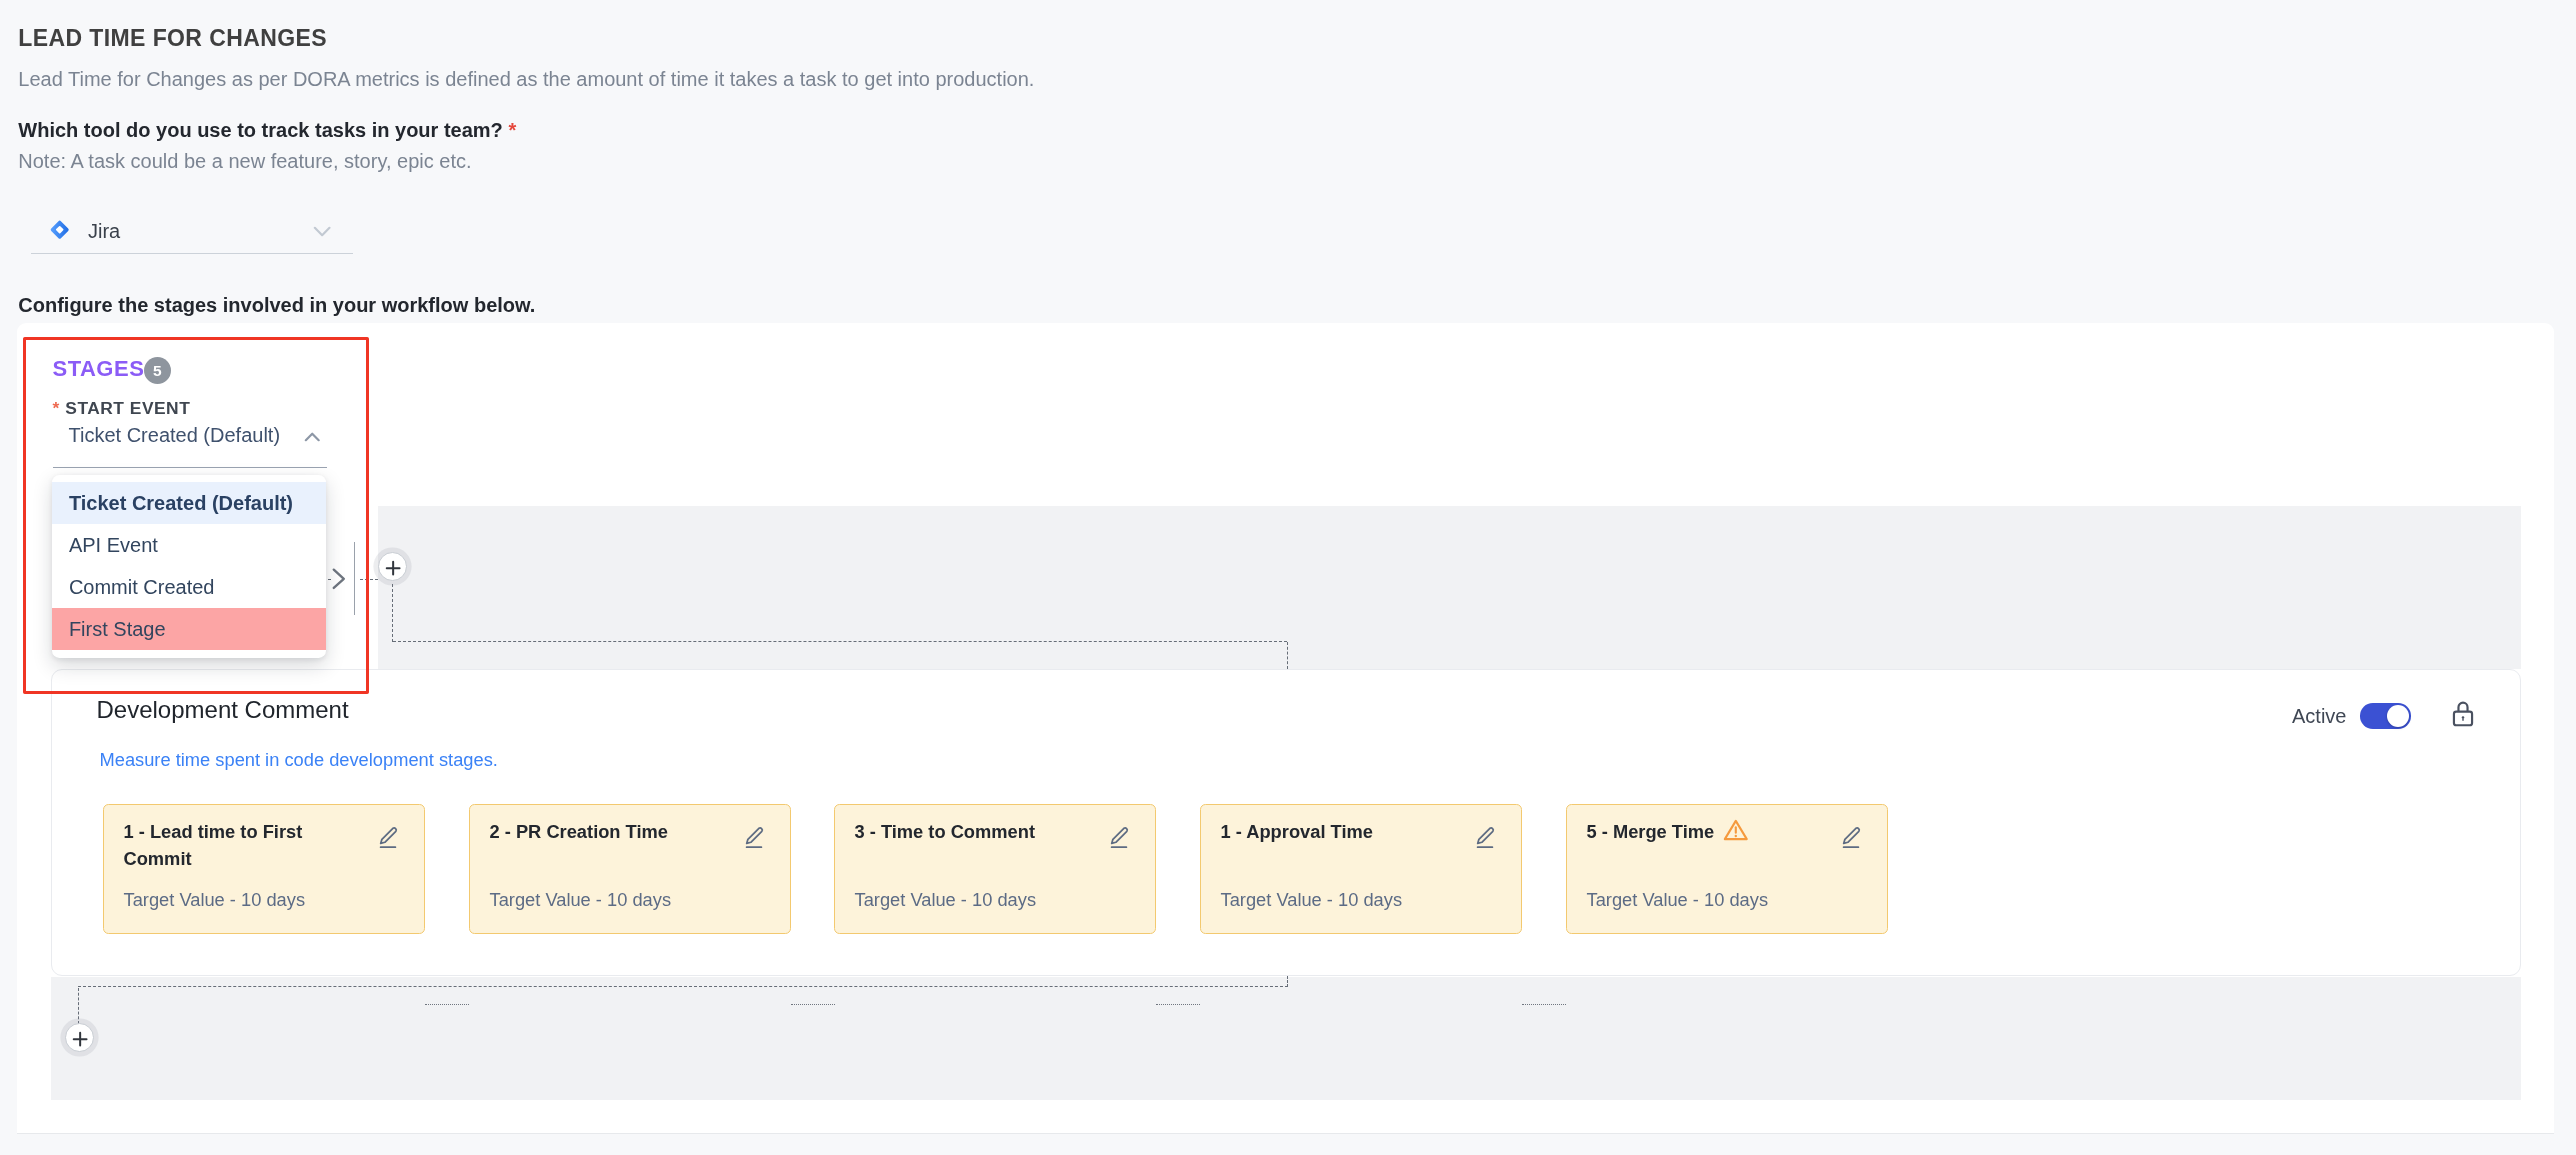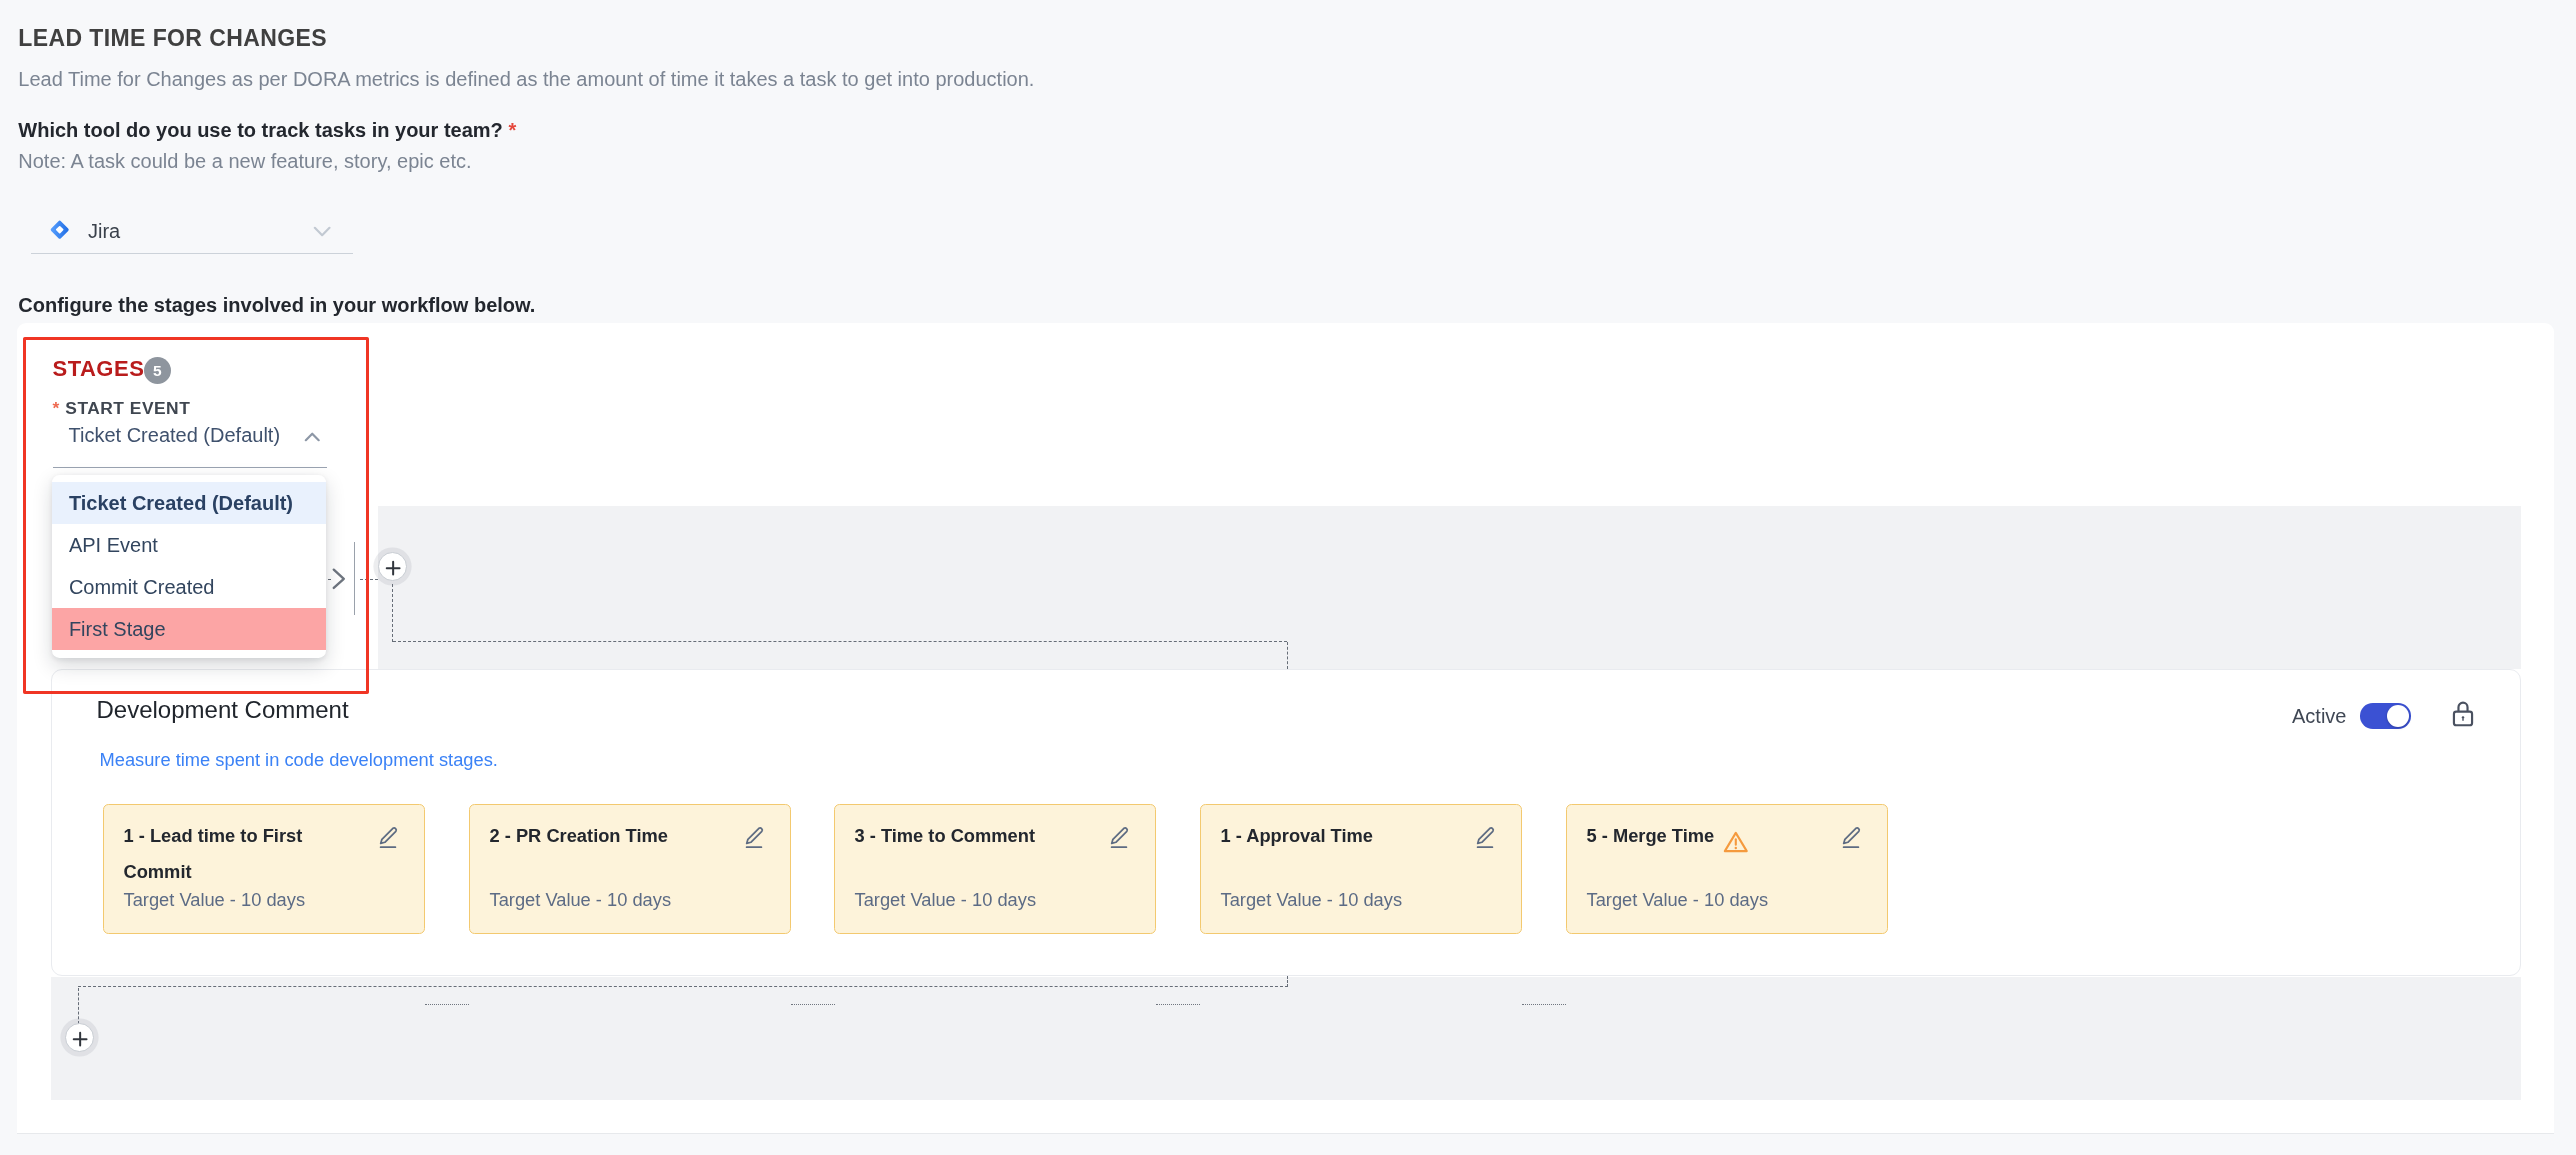--- a/index.html
+++ b/index.html
@@ -47,31 +47,31 @@
   .status-label { top:35px; right:173px; font-size:20px; color:#3f4754; }
   .toggle { top:33px; right:109px; width:51px; height:25.6px; border-radius:12.8px; background:#3b51d3; cursor:pointer; }
   .toggle .knob { position:absolute; top:1.8px; left:27.4px; width:22px; height:22px; border-radius:50%;
                   background:#fff; box-shadow:0 0.9px 2.7px rgba(0,0,0,.25); }
   .lock-ic { top:29px; right:45px; cursor:pointer; }
 
   .stage-card { top:134px; width:322px; height:130px; background:#fdf3da; border:1.8px solid #f3c96f;
                 border-radius:5.5px; cursor:pointer; }
   .card-1 { left:51px; } .card-2 { left:417px; } .card-3 { left:782px; } .card-4 { left:1148px; } .card-5 { left:1514px; }
   .card-title { position:absolute; left:20px; top:12.8px; width:240px; font-size:18.3px; font-weight:700;
-                line-height:36px; color:#23272e; display:flex; align-items:flex-end; gap:9.1px; flex-wrap:wrap; }
+                line-height:27px; color:#23272e; display:flex; align-items:flex-start; gap:9.1px; flex-wrap:wrap; }
   .card-title .ttxt { max-width:230px; }
   .card-target { position:absolute; left:20px; top:84px; font-size:18.3px; color:#5c6b85; }
   .edit-ic { position:absolute; top:20px; right:24px; cursor:pointer; }
   .card-link { top:334px; width:44px; border-top:1.8px dotted #70767f; height:0; }
   .link-1 { left:373px; } .link-2 { left:739px; } .link-3 { left:1104px; } .link-4 { left:1470px; }
 
   
   .annotation { left:6.4px; top:13.7px; width:346px; height:357px; border:3.7px solid #f03524;
                 border-radius:1.8px; z-index:8; pointer-events:none; }
-  .stages-head { left:36px; top:33px; font-size:22px; font-weight:700; letter-spacing:0.5px; color:#b91c1c; z-index:9; }
+  .stages-head { left:36px; top:33px; font-size:22px; font-weight:700; letter-spacing:0.5px; color:#8b5cf6; z-index:9; }
   .count-badge { left:127px; top:34px; width:27.4px; height:27.4px; border-radius:50%; background:#8e959e;
                  color:#fff; font-size:15.5px; font-weight:700; display:flex; align-items:center;
                  justify-content:center; z-index:9; }
   .start-event { left:36px; top:75px; font-size:17.4px; font-weight:700; letter-spacing:0.5px; color:#3f4650; z-index:9; }
   .start-event .star { color:#ee6a51; margin-right:5.5px; }
   .sel-value { left:52px; top:101px; font-size:20px; color:#3f516d; z-index:9; cursor:pointer; }
   .sel-chev { left:287px; top:108px; z-index:9; cursor:pointer; }
   .sel-underline { left:36px; top:144px; width:274px; border-top:1.8px solid #9aa3b1; z-index:9; }
 
   .menu { left:35px; top:152px; width:274px; background:#fff; border-radius:7.3px; padding:7.3px 0;

